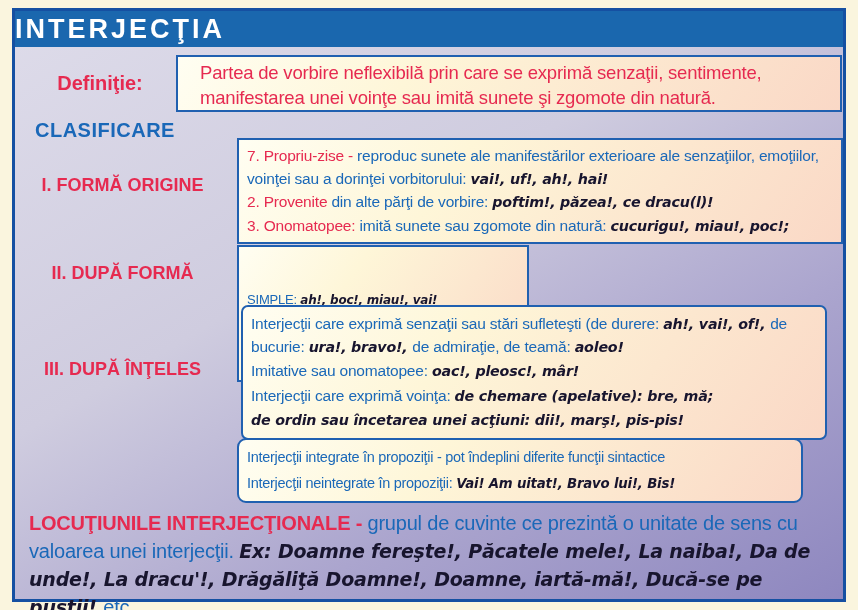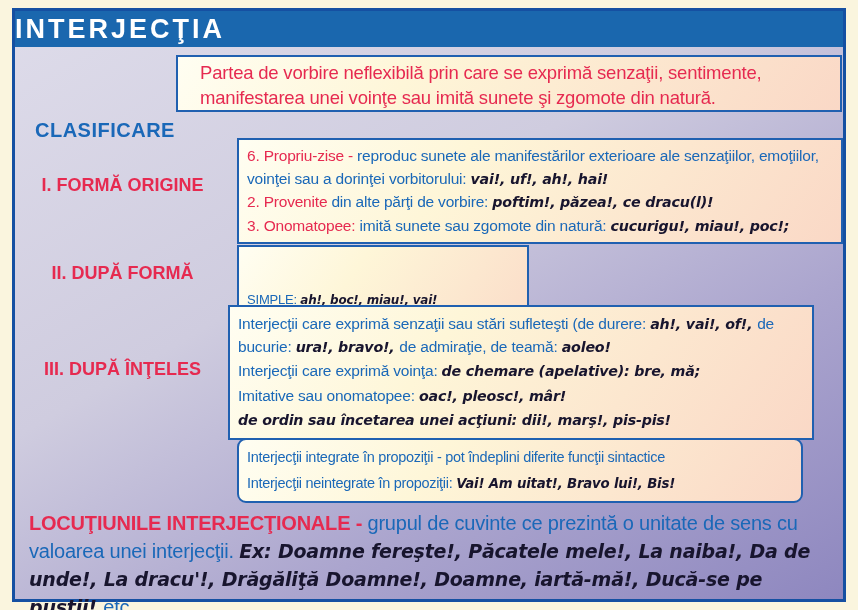--- a/index.html
+++ b/index.html
@@ -50,21 +50,21 @@
     color:#E62A50;font-size:18px;font-weight:bold;
   }
   .lbl-1{top:127px;height:94px;}
   .lbl-2{top:234px;height:56px;}
   .lbl-3{top:294px;height:128px;}
   .lbl-4{top:427px;height:62px;}
   .lbl-4 .lbl-text{width:180px;}
   .sec-box{position:absolute;padding:4px 8px;}
   .box-1{left:222px;top:127px;width:606px;min-height:94px;}
   .box-2{left:222px;top:234px;width:292px;min-height:56px;}
-  .box-3{left:213px;top:294px;width:586px;min-height:128px;}
+  .box-3{left:226px;top:294px;width:586px;min-height:128px;border-radius:7px;}
   .box-4{left:222px;top:427px;width:566px;min-height:62px;border-radius:9px;}
   .bline{font-size:15.5px;line-height:22.5px;letter-spacing:-0.2px;margin:1px 0;}
   .box-2 .bline{font-size:13px;line-height:26px;margin-top:36px;}
   .box-3 .bline{margin:2px 0;}
   .box-4 .bline{font-size:14.5px;line-height:25px;letter-spacing:-0.3px;}
   .red{color:#E62A50;}
   .blue{color:#1A68B8;}
   .ex{
     color:#18152E;
     font-family:"DejaVu Sans",sans-serif;
@@ -81,32 +81,35 @@
 </head>
 <body>
 
 <div class="stage">
   <div class="panel">
 
     <div class="header">
       <span class="title">INTERJECŢIA</span>
     </div>
 
+    <div class="def-label-wrap">
+      <span class="def-label">Definiţie:</span>
+    </div>
     <div class="box def-box">
       <span>Partea de vorbire neflexibilă prin care se exprimă senzaţii, sentimente, manifestarea unei voinţe sau imită sunete şi zgomote din natură.</span>
     </div>
 
     <div class="clasif">CLASIFICARE</div>
 
     <div class="sec-label lbl-1">
       <span class="lbl-text">I. FORMĂ ORIGINE</span>
     </div>
     <div class="box sec-box box-1">
       <div class="bline">
-        <span class="red">6. Propriu-zise - </span><span class="blue">reproduc sunete ale manifestărilor exterioare ale senzaţiilor, emoţiilor, voinţei sau a dorinţei vorbitorului: </span><span class="ex">vai!, uf!, ah!, hai!</span>
+        <span class="red">7. Propriu-zise - </span><span class="blue">reproduc sunete ale manifestărilor exterioare ale senzaţiilor, emoţiilor, voinţei sau a dorinţei vorbitorului: </span><span class="ex">vai!, uf!, ah!, hai!</span>
       </div>
       <div class="bline">
         <span class="red">2. Provenite </span><span class="blue">din alte părţi de vorbire: </span><span class="ex">poftim!, păzea!, ce dracu(l)!</span>
       </div>
       <div class="bline">
         <span class="red">3. Onomatopee: </span><span class="blue">imită sunete sau zgomote din natură: </span><span class="ex">cucurigu!, miau!, poc!;</span>
       </div>
     </div>
 
     <div class="sec-label lbl-2">
@@ -122,24 +125,24 @@
     </div>
 
     <div class="sec-label lbl-3">
       <span class="lbl-text">III. DUPĂ ÎNŢELES</span>
     </div>
     <div class="box sec-box box-3">
       <div class="bline">
         <span class="blue">Interjecţii care exprimă senzaţii sau stări sufleteşti (de durere: </span><span class="ex">ah!, vai!, of!, </span><span class="blue">de bucurie: </span><span class="ex">ura!, bravo!, </span><span class="blue">de admiraţie, de teamă: </span><span class="ex">aoleo!</span>
       </div>
       <div class="bline">
-        <span class="blue">Interjecţii care exprimă voinţa: </span><span class="ex">de chemare (apelative): bre, mă;</span>
+        <span class="blue">Imitative sau onomatopee: </span><span class="ex">oac!, pleosc!, mâr!</span>
       </div>
       <div class="bline">
-        <span class="blue">Imitative sau onomatopee: </span><span class="ex">oac!, pleosc!, mâr!</span>
+        <span class="blue">Interjecţii care exprimă voinţa: </span><span class="ex">de chemare (apelative): bre, mă;</span>
       </div>
       <div class="bline">
         <span class="ex">de ordin sau încetarea unei acţiuni: dii!, marş!, pis-pis!</span>
       </div>
     </div>
 
     <div class="box sec-box box-4">
       <div class="bline">
         <span class="blue">Interjecţii integrate în propoziţii - pot îndeplini diferite funcţii sintactice</span>
       </div>

